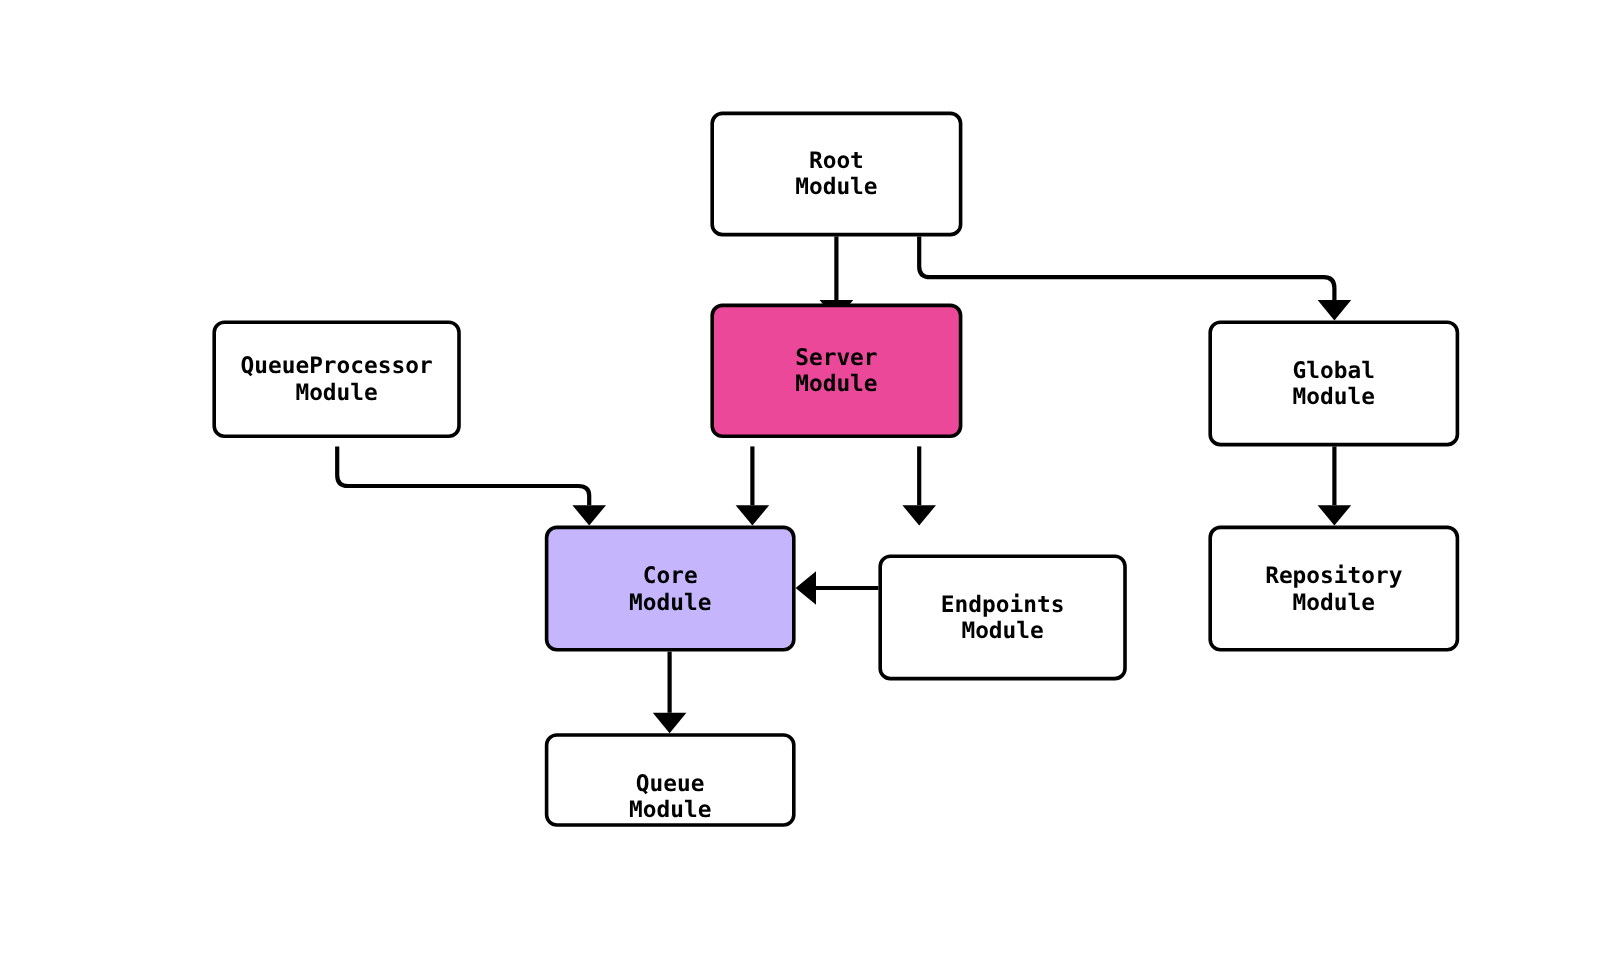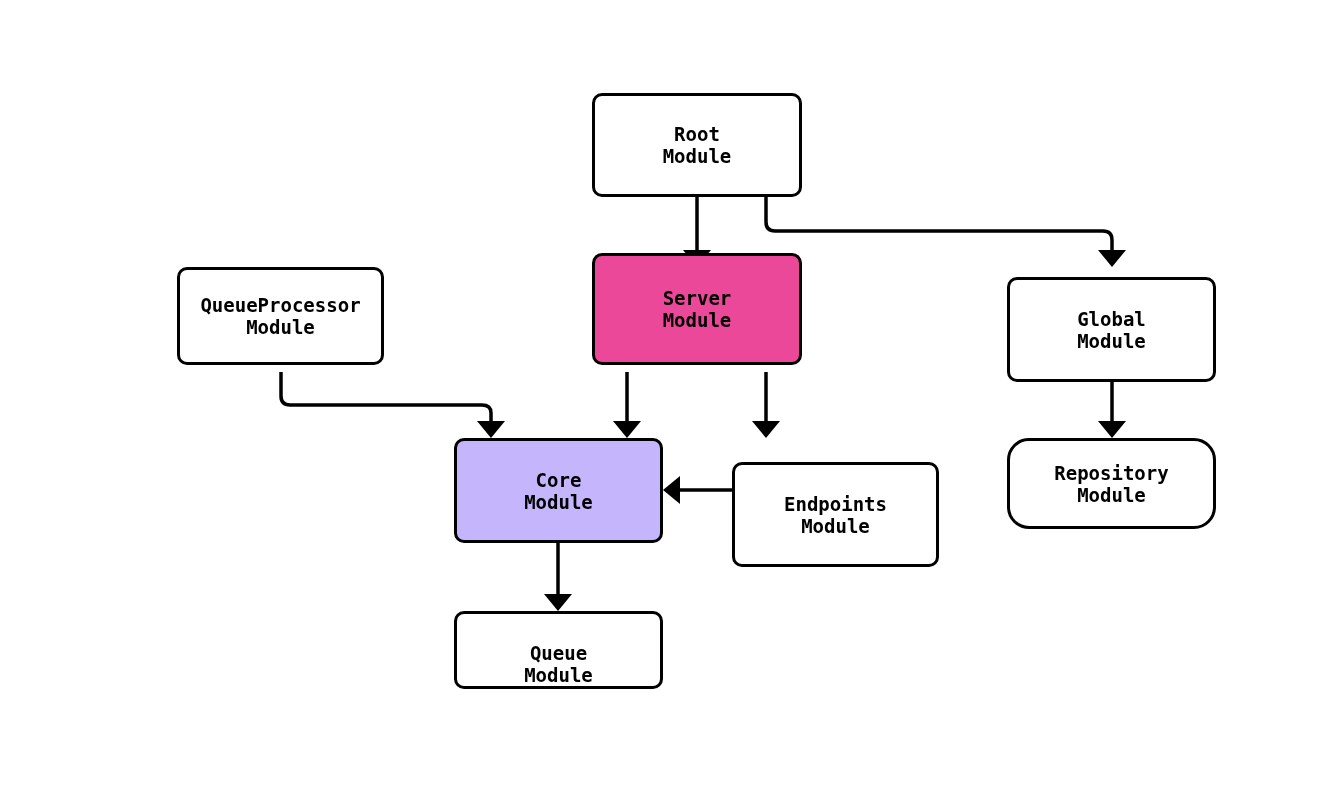--- a/index.html
+++ b/index.html
@@ -60,33 +60,33 @@
 Module</span>
       </div>
       <div class="node" style="left: 133px; top: 267px; width: 207px; height: 98px; border-color: rgb(0, 0, 0); background: rgb(255, 255, 255);">
         <span class="node-label" style="color: rgb(0, 0, 0);">QueueProcessor
 Module</span>
       </div>
       <div class="node" style="left: 548px; top: 253px; width: 210px; height: 112px; border-color: rgb(0, 0, 0); background: #ec4899;">
         <span class="node-label" style="color: rgb(0, 0, 0);">Server
 Module</span>
       </div>
-      <div class="node" style="left: 963px; top: 277px; width: 209px; height: 105px; border-color: rgb(0, 0, 0); background: rgb(255, 255, 255);">
+      <div class="node" style="left: 963px; top: 267px; width: 209px; height: 105px; border-color: rgb(0, 0, 0); background: rgb(255, 255, 255);">
         <span class="node-label" style="color: rgb(0, 0, 0);">Global
 Module</span>
       </div>
       <div class="node" style="left: 410px; top: 438px; width: 209px; height: 105px; border-color: rgb(0, 0, 0); background: #c4b5fd;">
         <span class="node-label" style="color: rgb(0, 0, 0);">Core
 Module</span>
       </div>
       <div class="node" style="left: 688px; top: 462px; width: 207px; height: 105px; border-color: rgb(0, 0, 0); background: rgb(255, 255, 255);">
         <span class="node-label" style="color: rgb(0, 0, 0);">Endpoints
 Module</span>
       </div>
-      <div class="node" style="left: 963px; top: 438px; width: 209px; height: 91px; border-color: rgb(0, 0, 0); background: rgb(255, 255, 255); border-radius: 22px;">
+      <div class="node" style="left: 963px; top: 438px; width: 209px; height: 105px; border-color: rgb(0, 0, 0); background: rgb(255, 255, 255);">
         <span class="node-label" style="color: rgb(0, 0, 0);">Repository
 Module</span>
       </div>
       <div class="node" style="left: 410px; top: 611px; width: 209px; height: 78px; border-color: rgb(0, 0, 0); background: rgb(255, 255, 255); align-items: flex-end;">
         <span class="node-label" style="color: rgb(0, 0, 0);">Queue
 Module</span>
       </div>
     </div>
 </div>
 

